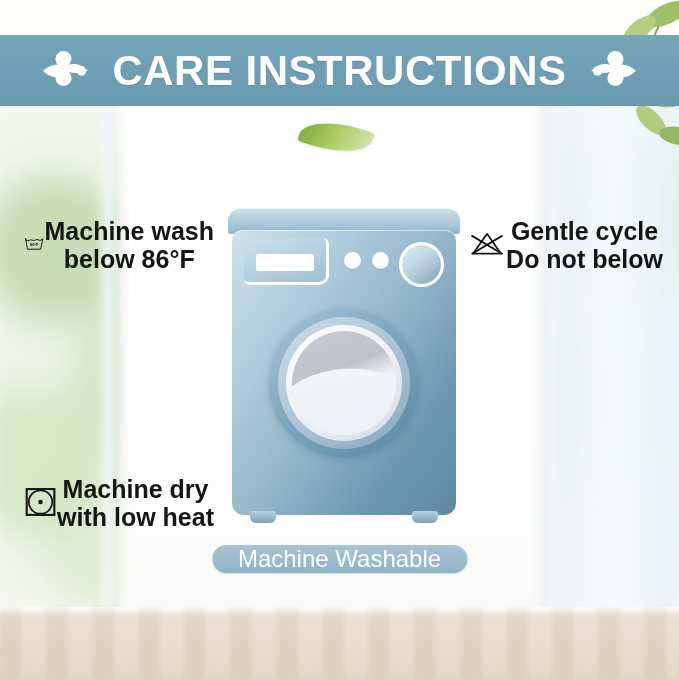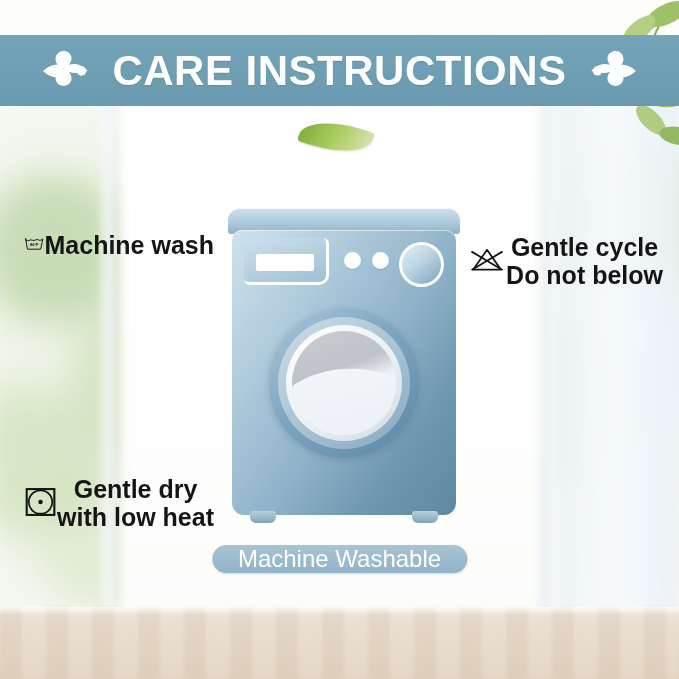--- a/index.html
+++ b/index.html
@@ -82,21 +82,21 @@
   .fleur.right{transform:scaleX(-1);}
 
   
   .cell{position:absolute;display:flex;flex-direction:row;align-items:center;}
   .cell .glyph{display:block;}
   .cell .caption{
     margin-top:2px;text-align:center;color:#151515;
     font-size:25px;line-height:1.13;font-weight:700;white-space:nowrap;
   }
   .cell.tl{left:24px;top:196px;width:190px;}
-  .cell.tr{left:468px;top:212px;width:195px;}
+  .cell.tr{left:468px;top:196px;width:195px;}
   .cell.bl{left:24px;top:450px;width:190px;}
   .cell.br{left:468px;top:450px;width:195px;}
 
   
   .washer{position:absolute;left:228px;top:208px;width:232px;height:320px;}
   .w-lid{
     position:absolute;left:0;top:0;width:232px;height:26px;
     border-radius:12px 12px 3px 3px;
     background:linear-gradient(180deg,#cfe0ea 0%,#aecadb 55%,#8fb3c9 100%);
     box-shadow:inset 0 1px 0 rgba(255,255,255,.8);
@@ -214,20 +214,21 @@
     </svg>
   </div>
 
   <div class="cell tl">
     <svg class="glyph" width="150" height="96" viewBox="0 0 150 96">
       <path d="M12 10 L14 20 C30 34 44 10 60 20 C76 30 90 8 106 18 C120 27 132 16 136 10 L138 10 L122 86 L28 86 Z" fill="none" stroke="#141414" stroke-width="7" stroke-linejoin="round" stroke-linecap="round"></path>
       <text x="75" y="62" text-anchor="middle" font-family="'Liberation Sans',sans-serif" font-size="30" font-weight="700" fill="#141414">86°F</text>
     </svg>
     <div class="caption">
       <div>Machine wash</div>
+      <div>below 86°F</div>
     </div>
   </div>
 
   <div class="cell tr">
     <svg class="glyph" width="150" height="96" viewBox="0 0 150 96">
       <path d="M75 8 L130 86 L20 86 Z" fill="none" stroke="#141414" stroke-width="7" stroke-linejoin="round"></path>
       <line x1="16" y1="16" x2="134" y2="86" stroke="#141414" stroke-width="7" stroke-linecap="round"></line>
       <line x1="134" y1="16" x2="16" y2="86" stroke="#141414" stroke-width="7" stroke-linecap="round"></line>
     </svg>
     <div class="caption">
@@ -236,21 +237,21 @@
     </div>
   </div>
 
   <div class="cell bl">
     <svg class="glyph" width="110" height="104" viewBox="0 0 110 104">
       <rect x="9" y="9" width="92" height="86" fill="none" stroke="#141414" stroke-width="7"></rect>
       <circle cx="55" cy="52" r="39" fill="none" stroke="#141414" stroke-width="6"></circle>
       <circle cx="55" cy="52" r="7.5" fill="#141414"></circle>
     </svg>
     <div class="caption">
-      <div>Gentle dry</div>
+      <div>Machine dry</div>
       <div>with low heat</div>
     </div>
   </div>
 
 
   <div class="washer">
     <div class="w-lid"></div>
     <div class="w-body">
       <div class="w-drawer">
         <div class="w-drawer-slot"></div>

